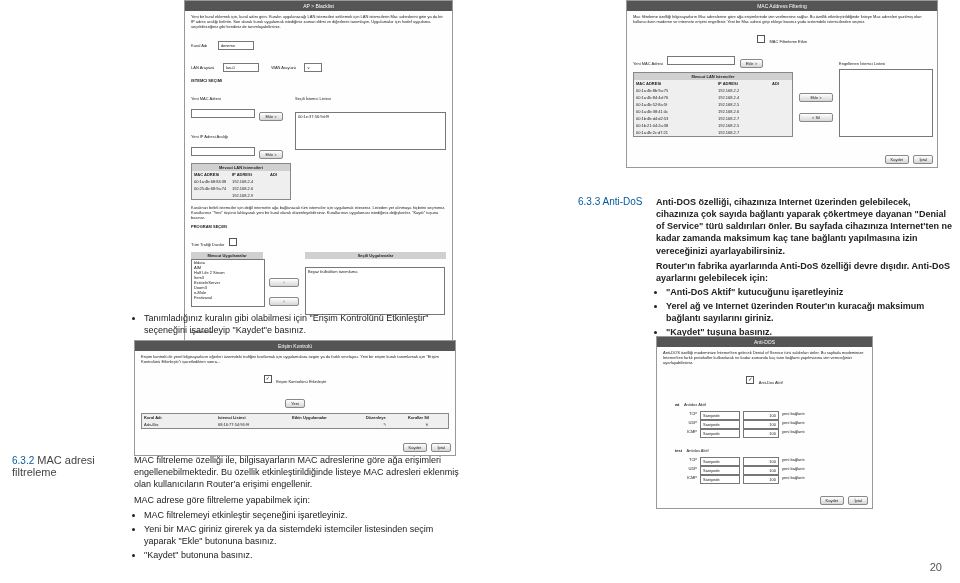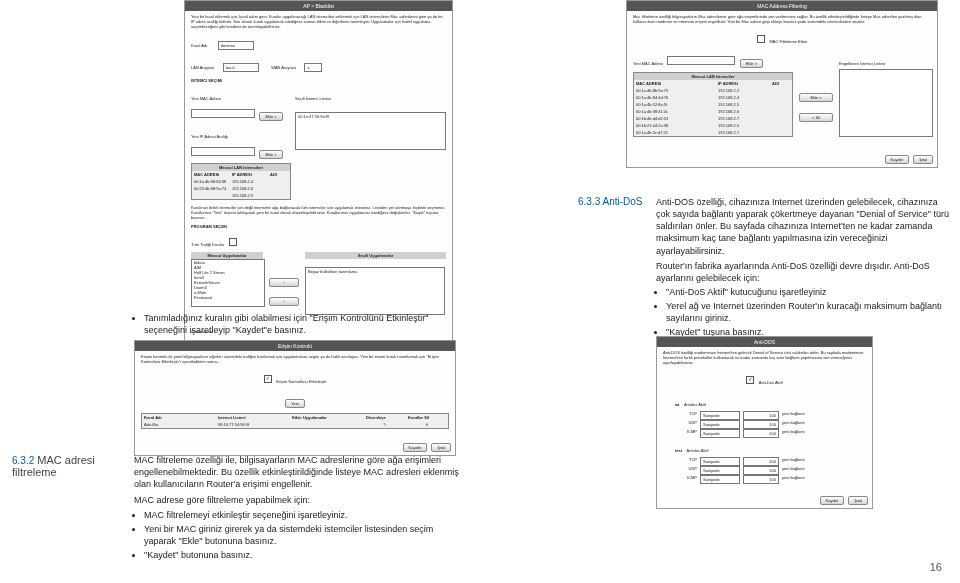--- a/index.html
+++ b/index.html
@@ -227,21 +227,21 @@
     <div class="footerbtns">
       <span class="btn">Kaydet</span>
       <span class="btn">İptal</span>
     </div>
   </div>
 
   <div style="position:absolute;left:578px;top:196px;width:66px;" class="secnum">
     <span>6.3.3</span>
     <span>Anti-DoS</span>
   </div>
-  <div class="bodytext" style="position:absolute;left:656px;top:196px;width:296px;">
+  <div class="bodytext" style="position:absolute;left:656px;top:196px;width:296px;font-weight:bold;">
     <div>Anti-DOS özelliği, cihazınıza Internet üzerinden gelebilecek, cihazınıza çok sayıda bağlantı yaparak çökertmeye dayanan "Denial of Service" türü saldırıları önler. Bu sayfada cihazınıza Internet'ten ne kadar zamanda maksimum kaç tane bağlantı yapılmasına izin vereceğinizi ayarlayabilirsiniz.</div>
     <div style="margin-top:3px;">Router'ın fabrika ayarlarında Anti-DoS özelliği devre dışıdır. Anti-DoS ayarlarını gelebilecek için:</div>
     <ul class="bul">
       <li>"Anti-DoS Aktif" kutucuğunu işaretleyiniz</li>
       <li>Yerel ağ ve Internet üzerinden Router'ın kuracağı maksimum bağlantı sayılarını giriniz.</li>
       <li>"Kaydet" tuşuna basınız.</li>
     </ul>
   </div>
 
   <div class="scshot" style="left:656px;top:336px;width:215px;">
@@ -307,14 +307,14 @@
   <div class="bodytext" style="position:absolute;left:134px;top:454px;width:330px;">
     <div>MAC filtreleme özelliği ile, bilgisayarların MAC adreslerine göre ağa erişimleri engellenebilmektedir. Bu özellik etkinleştirildiğinde listeye MAC adresleri eklenmiş olan kullanıcıların Router'a erişimi engellenir.</div>
     <div style="margin-top:4px;">MAC adrese göre filtreleme yapabilmek için:</div>
     <ul class="bul">
       <li>MAC filtrelemeyi etkinleştir seçeneğini işaretleyiniz.</li>
       <li>Yeni bir MAC giriniz girerek ya da sistemdeki istemciler listesinden seçim yaparak "Ekle" butonuna basınız.</li>
       <li>"Kaydet" butonuna basınız.</li>
     </ul>
   </div>
 
-  <div class="pagenum">16</div>
+  <div class="pagenum">20</div>
 </div>
 
 </body></html>

